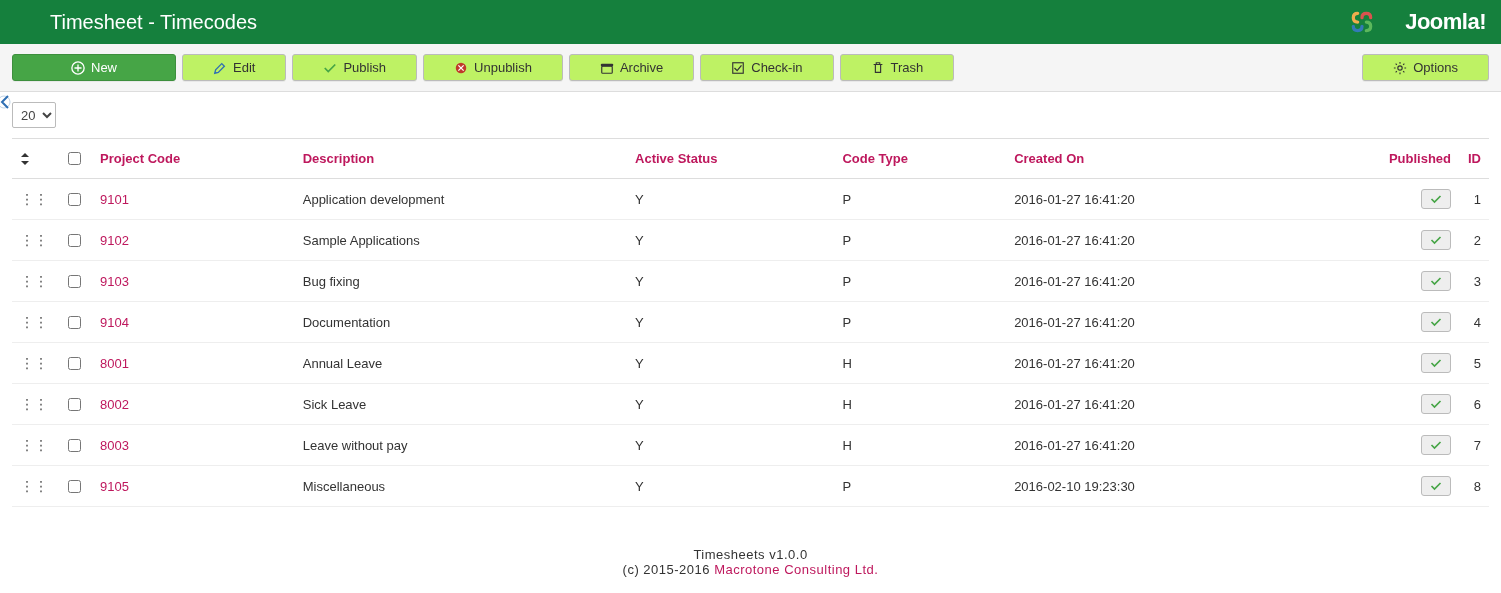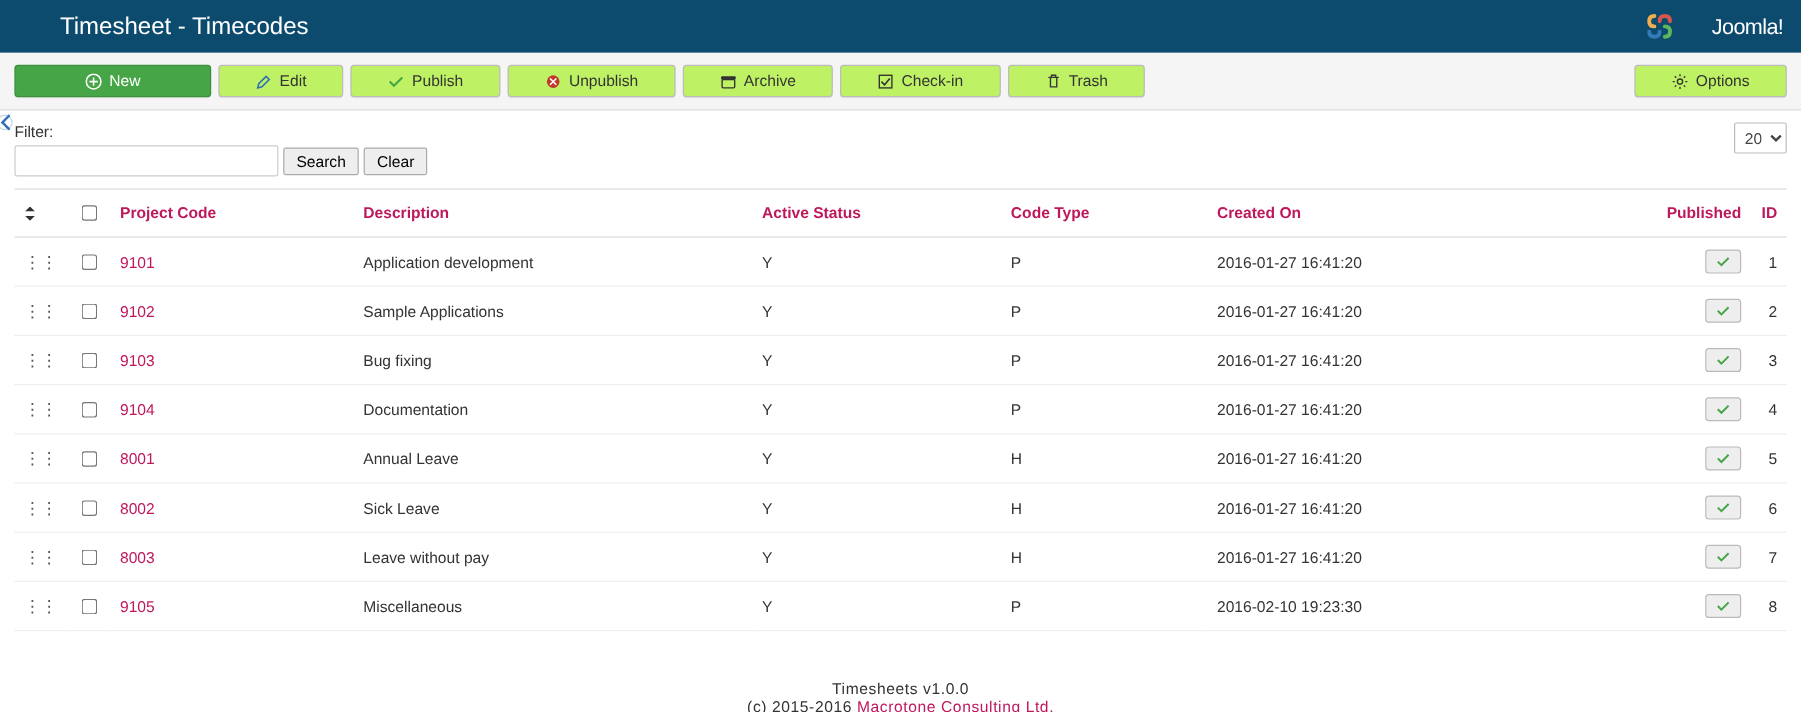--- a/index.html
+++ b/index.html
@@ -7,31 +7,31 @@
     margin: 0;
     font-family: Arial, Helvetica, sans-serif;
     font-size: 13px;
     color: #333;
     background: #fff;
   }
   a { color: #be185d; text-decoration: none; }
 
   
   .header {
-    background: #0c4a6e;
+    background: #15803d;
     color: #fff;
     height: 44px;
     display: flex;
     align-items: center;
     padding: 0 15px 0 50px;
     justify-content: space-between;
   }
   .header-title { font-size: 20px; font-weight: 300; }
   .brand { display: flex; align-items: center; gap: 6px; }
-  .brand-text { font-size: 18px; font-weight: 400; letter-spacing: -0.5px; margin-left: 24px;}
+  .brand-text { font-size: 22px; font-weight: 700; letter-spacing: -0.5px; margin-left: 24px;}
 
   
   .toolbar-wrap {
     background: #f5f5f5;
     border-bottom: 1px solid #ddd;
     padding: 10px 12px;
     display: flex;
     justify-content: space-between;
     align-items: center;
   }
@@ -254,28 +254,20 @@
 </div>
 
 <span class="collapse-arrow">
   <svg width="12" height="16" viewBox="0 0 12 16">
       <path d="M8 2 L2 8 L8 14" fill="none" stroke="#2f6fb3" stroke-width="2"></path>
       <circle cx="4" cy="8" r="6" fill="none" stroke="#2f6fb3" stroke-width="1" opacity="0.3"></circle>
     </svg>
 </span>
 
 <div class="filter-row">
-  <div class="filter-left">
-    <label>Filter:</label>
-    <div class="filter-left-row">
-      <input class="filter-input" type="text" value="" style="">
-      <button class="small-btn">Search</button>
-      <button class="small-btn">Clear</button>
-    </div>
-  </div>
   <div class="filter-right">
     <select class="select sel-limit">
       <option>20</option>
     </select>
   </div>
 </div>
 
 <table class="data">
   <thead>
     <tr>

